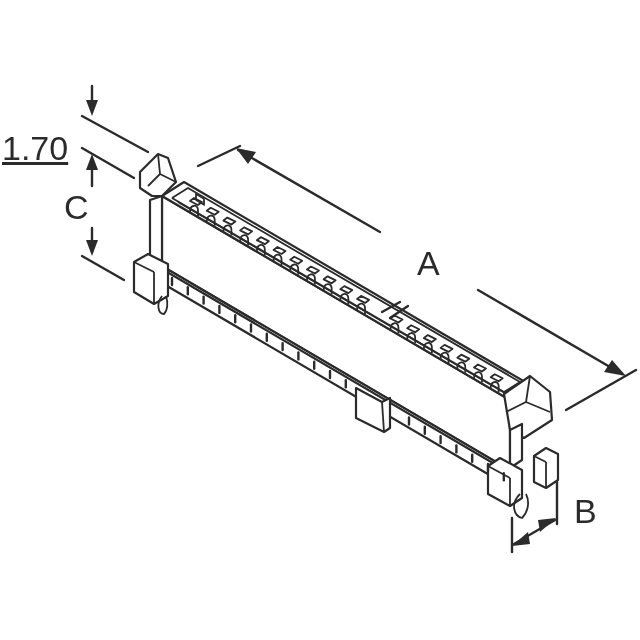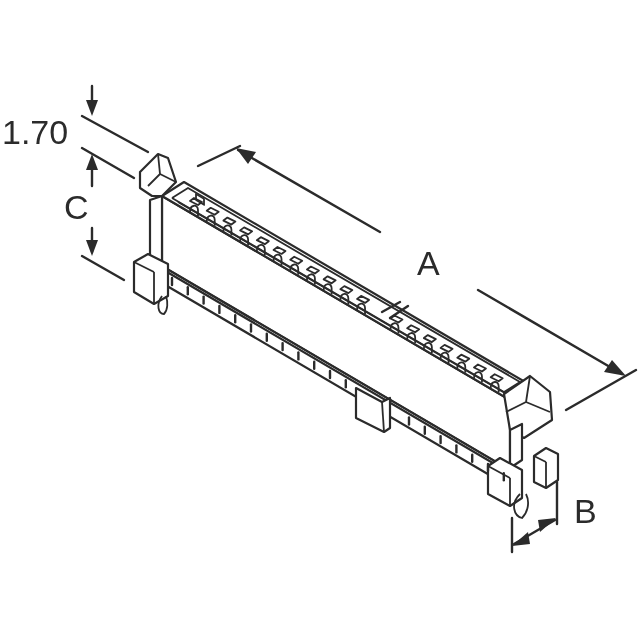--- a/index.html
+++ b/index.html
@@ -176,17 +176,17 @@
         <path class="ln" d="M409,417.5 l0,7"></path>
         <path class="ln" d="M424.8,426.8 l0,7"></path>
         <path class="ln" d="M440.6,436.1 l0,7"></path>
         <path class="ln" d="M456.40000000000003,445.4 l0,7"></path>
         <path class="ln" d="M472.2,454.70000000000005 l0,7"></path>
         <path class="ln" d="M488,464 l0,7"></path>
         <path class="ln" d="M503.8,473.3 l0,7"></path>
       </g>
   </svg>
 
-  <div class="dim-label" style="left:2px; top:115px;">1.70</div>
+  <div class="dim-label" style="left:2px; top:131px;text-decoration:underline;">1.70</div>
   <div class="dim-label" style="left:64px; top:190px;">C</div>
   <div class="dim-label" style="left:417px; top:246px;">A</div>
   <div class="dim-label" style="left:574px; top:494px;">B</div>
 </div>
 
 </body></html>

